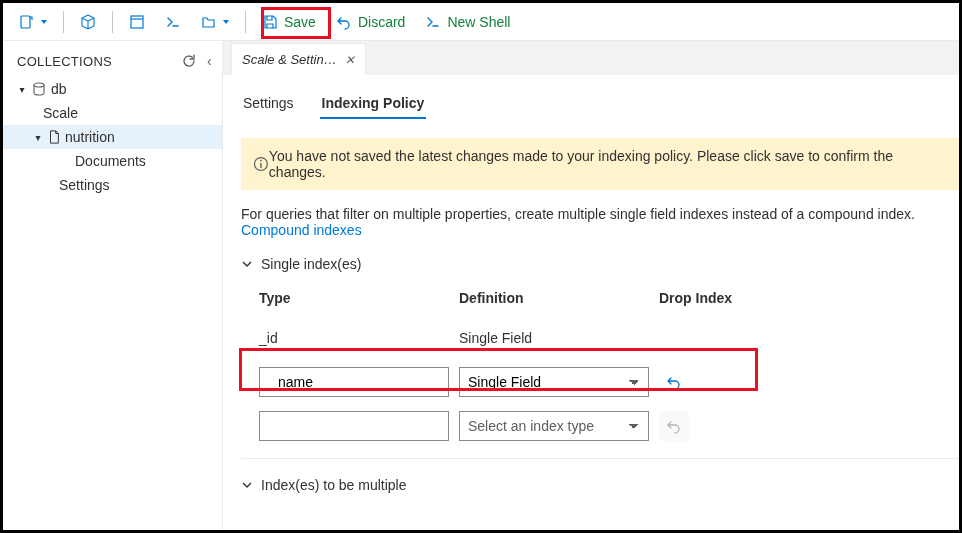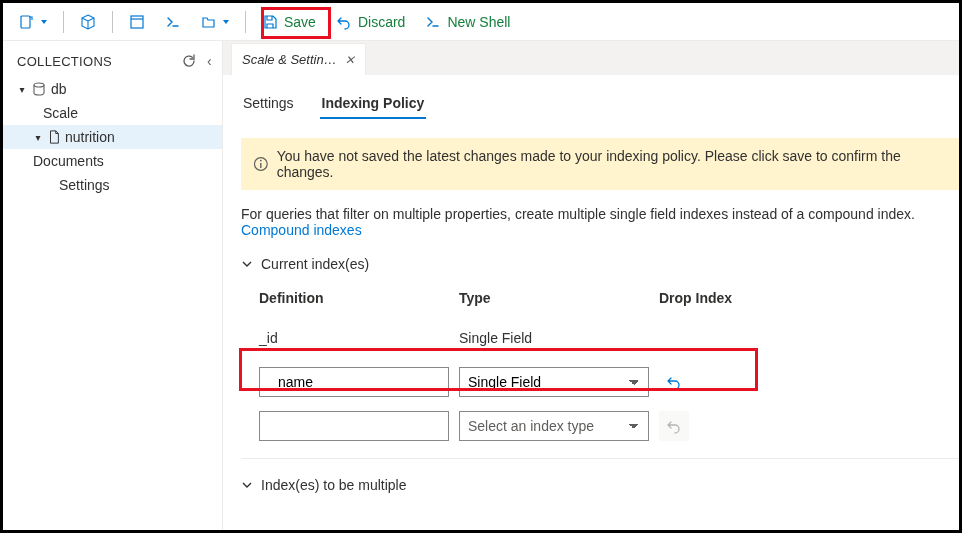--- a/index.html
+++ b/index.html
@@ -125,21 +125,20 @@
   .subtab.active {
     font-weight: 600;
     border-bottom: 2px solid #0078d4;
   }
   .banner {
     background: #fff4ce;
     border-left: 0;
     padding: 10px 12px;
     display: flex;
     align-items: center;
-    gap: 8px;
     font-size: 14px;
     color: #323130;
     margin-bottom: 16px;
     margin-right: 0;
   }
   .desc {
     font-size: 14px;
     color: #323130;
     margin-bottom: 18px;
   }
@@ -282,21 +281,21 @@
       <div class="tree-row" style="padding-left:40px">
         <span>Scale</span>
       </div>
       <div class="tree-row selected" style="padding-left:30px">
         <span class="tw">▾</span>
         <svg width="14" height="14" viewBox="0 0 16 16">
             <path d="M4 1 h6 l3 3 v11 h-9 z M10 1 v3 h3" fill="none" stroke="#323130" stroke-width="1.1"></path>
           </svg>
         <span>nutrition</span>
       </div>
-      <div class="tree-row" style="padding-left:30px">
+      <div class="tree-row" style="padding-left:72px">
         <span>Documents</span>
       </div>
       <div class="tree-row" style="padding-left:56px">
         <span>Settings</span>
       </div>
     </div>
   </div>
 
   <div class="content">
     <div class="tabstrip">
@@ -322,27 +321,27 @@
       </div>
 
       <div class="desc">
         <span>For queries that filter on multiple properties, create multiple single field indexes instead of a compound index. </span><a>Compound indexes</a>
       </div>
 
       <div class="section-h">
         <svg width="12" height="12" viewBox="0 0 12 12">
             <path d="M2 4 L6 8 L10 4" fill="none" stroke="#323130" stroke-width="1.4"></path>
           </svg>
-        <span>Current index(es)</span>
+        <span>Single index(es)</span>
       </div>
 
       <div class="idx-grid">
         <div class="idx-head">
+          <div>Type</div>
           <div>Definition</div>
-          <div>Type</div>
           <div>Drop Index</div>
         </div>
 
         <div class="idx-row">
           <div>_id</div>
           <div>Single Field</div>
           <div></div>
         </div>
 
         <div class="idx-row">

